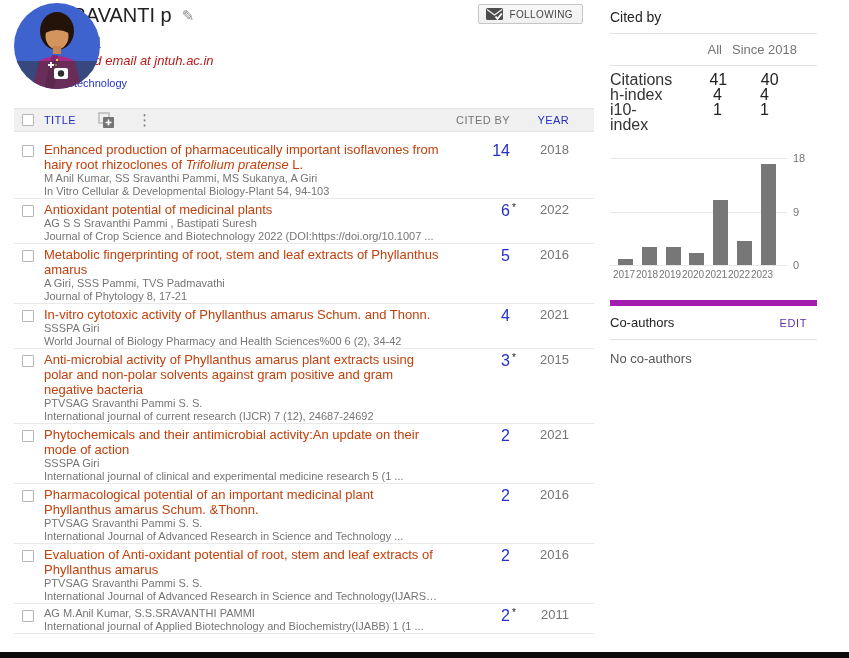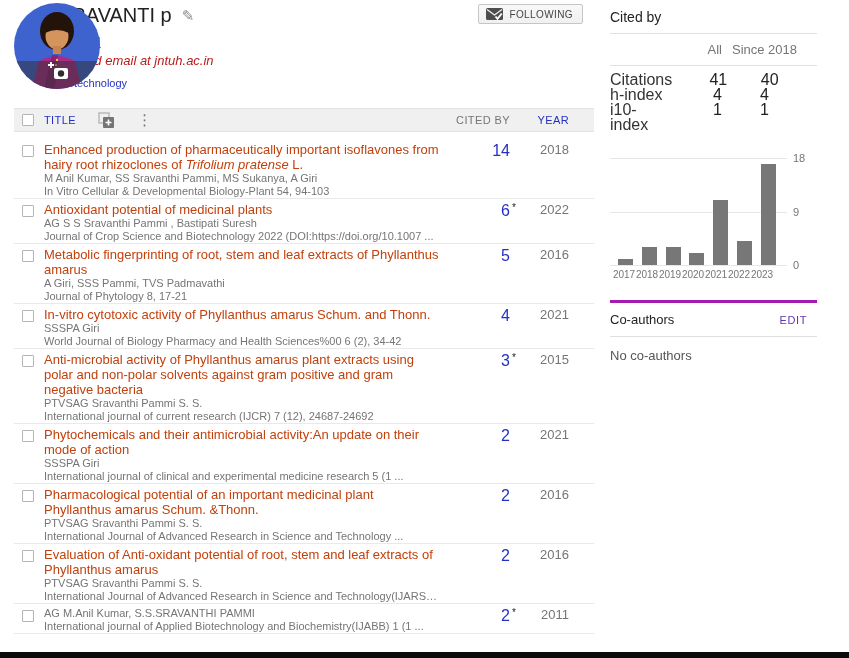--- a/index.html
+++ b/index.html
@@ -76,21 +76,21 @@
   .yt-18 { top:-6px; } .yt-9 { top:48px; } .yt-0 { top:101px; }
   .bars { position:absolute; left:4px; top:0; bottom:1px; width:166px;
     display:flex; justify-content:space-between; align-items:flex-end; }
   .bar-col { width:23px; height:100%; display:flex; align-items:flex-end; justify-content:center; }
   .bar { width:15px; background:#777; }
   .chart-years { display:flex; justify-content:center; width:166px; 
     padding-top:3px; font-size:10px; color:#757575; }
   .chart-years span { width:23px; text-align:center; }
 
   
-  .coauthors { margin-top:20px; border-top:3px solid #a21caf; }
+  .coauthors { margin-top:20px; border-top:6px solid #a21caf; }
   .coa-head { display:flex; align-items:center; justify-content:space-between;
     padding:9px 10px 9px 0; border-bottom:1px solid #e0e0e0; }
   .coa-title { font-size:13px; color:#222; }
   .coa-edit { font-size:11px; letter-spacing:.6px; color:#5e35b1; }
   .coa-empty { padding-top:11px; font-size:13px; color:#555; }
 
   .bottom-bar { position:absolute; left:0; bottom:0; width:100%; height:6px; background:#0b0b0b; }
 </style>
 </head>
 <body>

